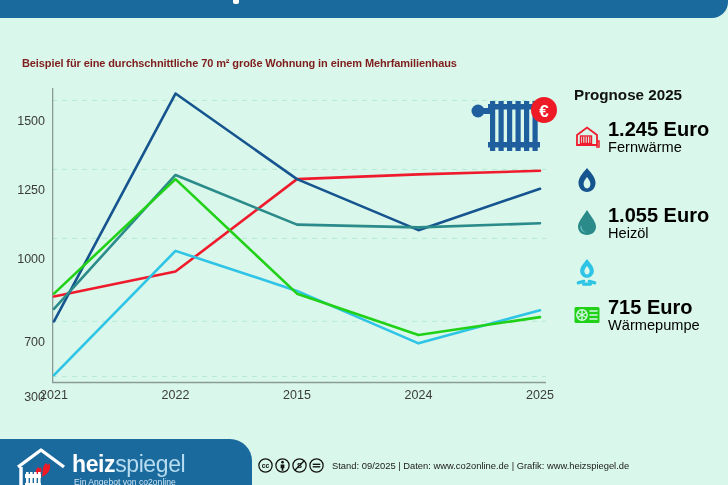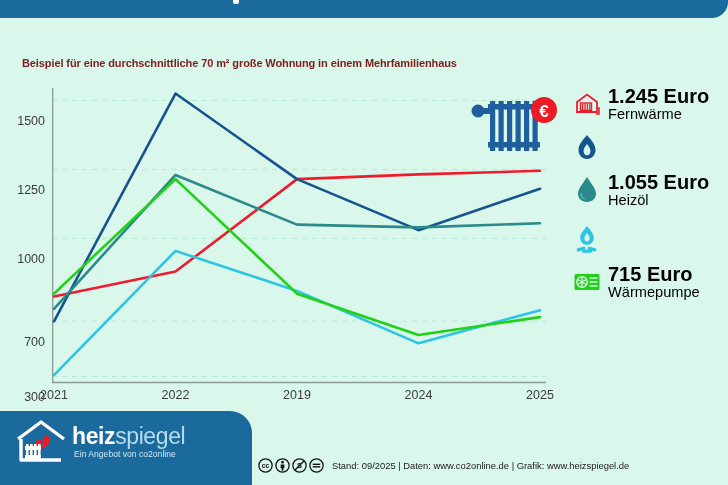--- a/index.html
+++ b/index.html
@@ -62,21 +62,21 @@
   }
   .legend-icon{
     width:30px;height:32px;flex:0 0 30px;
     display:flex;align-items:center;justify-content:center;
   }
   .legend-text{margin-left:6px;line-height:1.04;}
   .legend-value{font-size:20px;font-weight:bold;white-space:nowrap;}
   .legend-name{font-size:14.6px;white-space:nowrap;}
   
   #footer-logo{
-    position:absolute;left:0;bottom:0;width:252px;height:74px;
+    position:absolute;left:0;bottom:0;width:252px;height:46px;
     background:#1a6a9e;
     border-top-right-radius:22px;
   }
   #logo-mark{position:absolute;left:14px;top:8px;width:54px;height:44px;}
   #logo-word{position:absolute;left:72px;top:12px;white-space:nowrap;}
   #logo-word .b{font-size:23px;font-weight:bold;color:#ffffff;letter-spacing:-0.4px;}
   #logo-word .l{font-size:23px;color:#b8dcef;letter-spacing:-0.4px;}
   #logo-sub{
     position:absolute;left:74px;top:38px;
     font-size:8.6px;color:#cfe6f3;white-space:nowrap;
@@ -124,21 +124,21 @@
         <polyline points="2,220.8450704225352 123.5,86.95774647887325 245,136.64788732394368 366.5,139.40845070422534 488,135.26760563380282" fill="none" stroke="#2b8a8a" stroke-width="2.6" stroke-linejoin="round" stroke-linecap="round"></polyline>
         <polyline points="2,287.09859154929575 123.5,162.8732394366197 245,202.90140845070425 366.5,255.35211267605632 488,222.22535211267606" fill="none" stroke="#2ec4e6" stroke-width="2.6" stroke-linejoin="round" stroke-linecap="round"></polyline>
         <polyline points="2,205.66197183098592 123.5,91.09859154929578 245,205.66197183098592 366.5,247.07042253521126 488,229.1267605633803" fill="none" stroke="#21d117" stroke-width="2.6" stroke-linejoin="round" stroke-linecap="round"></polyline>
       </g>
   </svg>
 </div>
 
 <div id="x-axis-labels">
     <div class="xtick" style="left: 2px;">2021</div>
     <div class="xtick" style="left: 123.5px;">2022</div>
-    <div class="xtick" style="left: 245px;">2019</div>
+    <div class="xtick" style="left: 245px;">2015</div>
     <div class="xtick" style="left: 366.5px;">2024</div>
     <div class="xtick" style="left: 488px;">2025</div>
   </div>
 
 <div id="radiator-badge">
   <svg width="92" height="62" viewBox="0 0 92 62">
     <circle cx="10" cy="14" r="6.5" fill="#1f5f9e"></circle>
     <rect x="14" y="11" width="12" height="6" fill="#1f5f9e"></rect>
     <rect x="20" y="7" width="52" height="5.5" fill="#1f5f9e"></rect>
     <rect x="20" y="45" width="52" height="5.5" fill="#1f5f9e"></rect>
@@ -149,20 +149,21 @@
       <rect x="47.5" y="4" width="5.2" height="50"></rect>
       <rect x="56" y="4" width="5.2" height="50"></rect>
       <rect x="64.5" y="4" width="5.2" height="50"></rect>
     </g>
     <circle cx="76" cy="13" r="13" fill="#ee1b26"></circle>
     <text x="76" y="19.5" text-anchor="middle" font-family="'Liberation Sans',sans-serif" font-size="17" font-weight="bold" fill="#ffffff">€</text>
   </svg>
 </div>
 
 <div id="legend">
+  <div id="legend-title">Prognose 2025</div>
 
   <div class="legend-row">
     <div class="legend-icon">
       <svg width="26" height="24" viewBox="0 0 26 24">
         <path d="M3 10 L13 2.5 L23 10 L23 20 L3 20 Z" fill="none" stroke="#ef1b2d" stroke-width="1.8"></path>
         <rect x="6.5" y="11" width="11" height="7.5" fill="none" stroke="#ef1b2d" stroke-width="1.4"></rect>
         <g stroke="#ef1b2d" stroke-width="1.3">
           <line x1="8.6" y1="11.5" x2="8.6" y2="18"></line>
           <line x1="11" y1="11.5" x2="11" y2="18"></line>
           <line x1="13.4" y1="11.5" x2="13.4" y2="18"></line>

